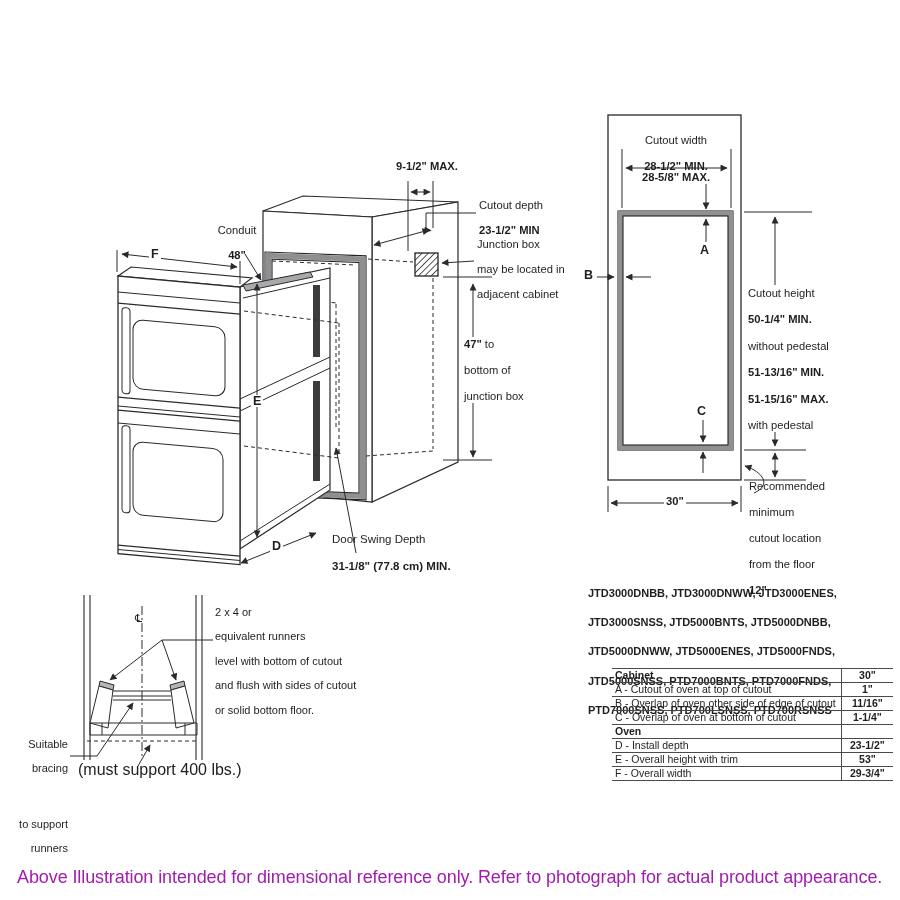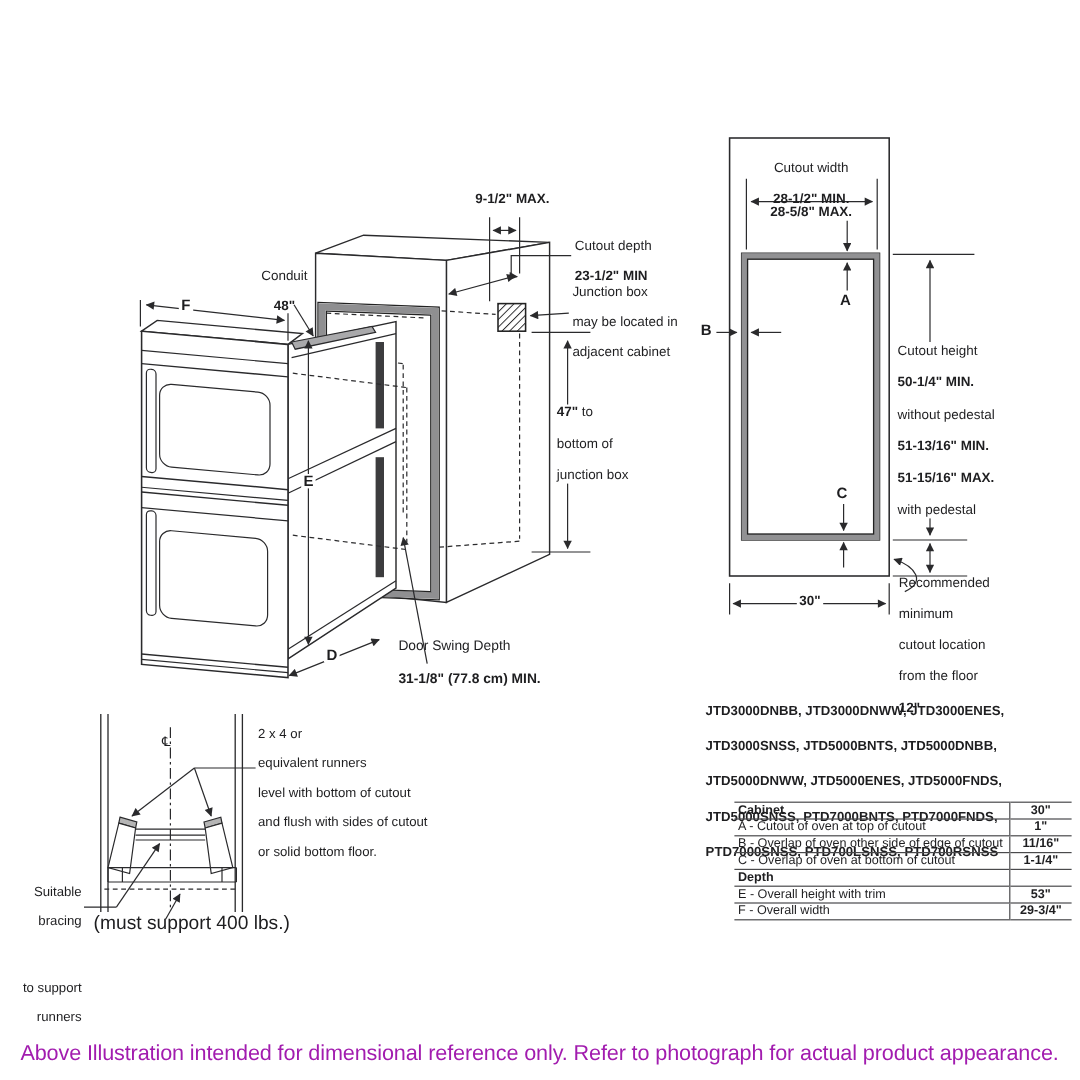--- a/index.html
+++ b/index.html
@@ -277,22 +277,26 @@
         </tr>
   <tr>
           <td class="l">B - Overlap of oven other side of edge of cutout</td>
           <td class="v">11/16"</td>
         </tr>
   <tr>
           <td class="l">C - Overlap of oven at bottom of cutout</td>
           <td class="v">1-1/4"</td>
         </tr>
   <tr class="hdr">
-          <td class="l">Depth</td>
+          <td class="l">Oven</td>
           <td class="v"></td>
+        </tr>
+  <tr>
+          <td class="l">D - Install depth</td>
+          <td class="v">23-1/2"</td>
         </tr>
   <tr>
           <td class="l">E - Overall height with trim</td>
           <td class="v">53"</td>
         </tr>
   <tr>
           <td class="l">F - Overall width</td>
           <td class="v">29-3/4"</td>
         </tr>
 </tbody>

